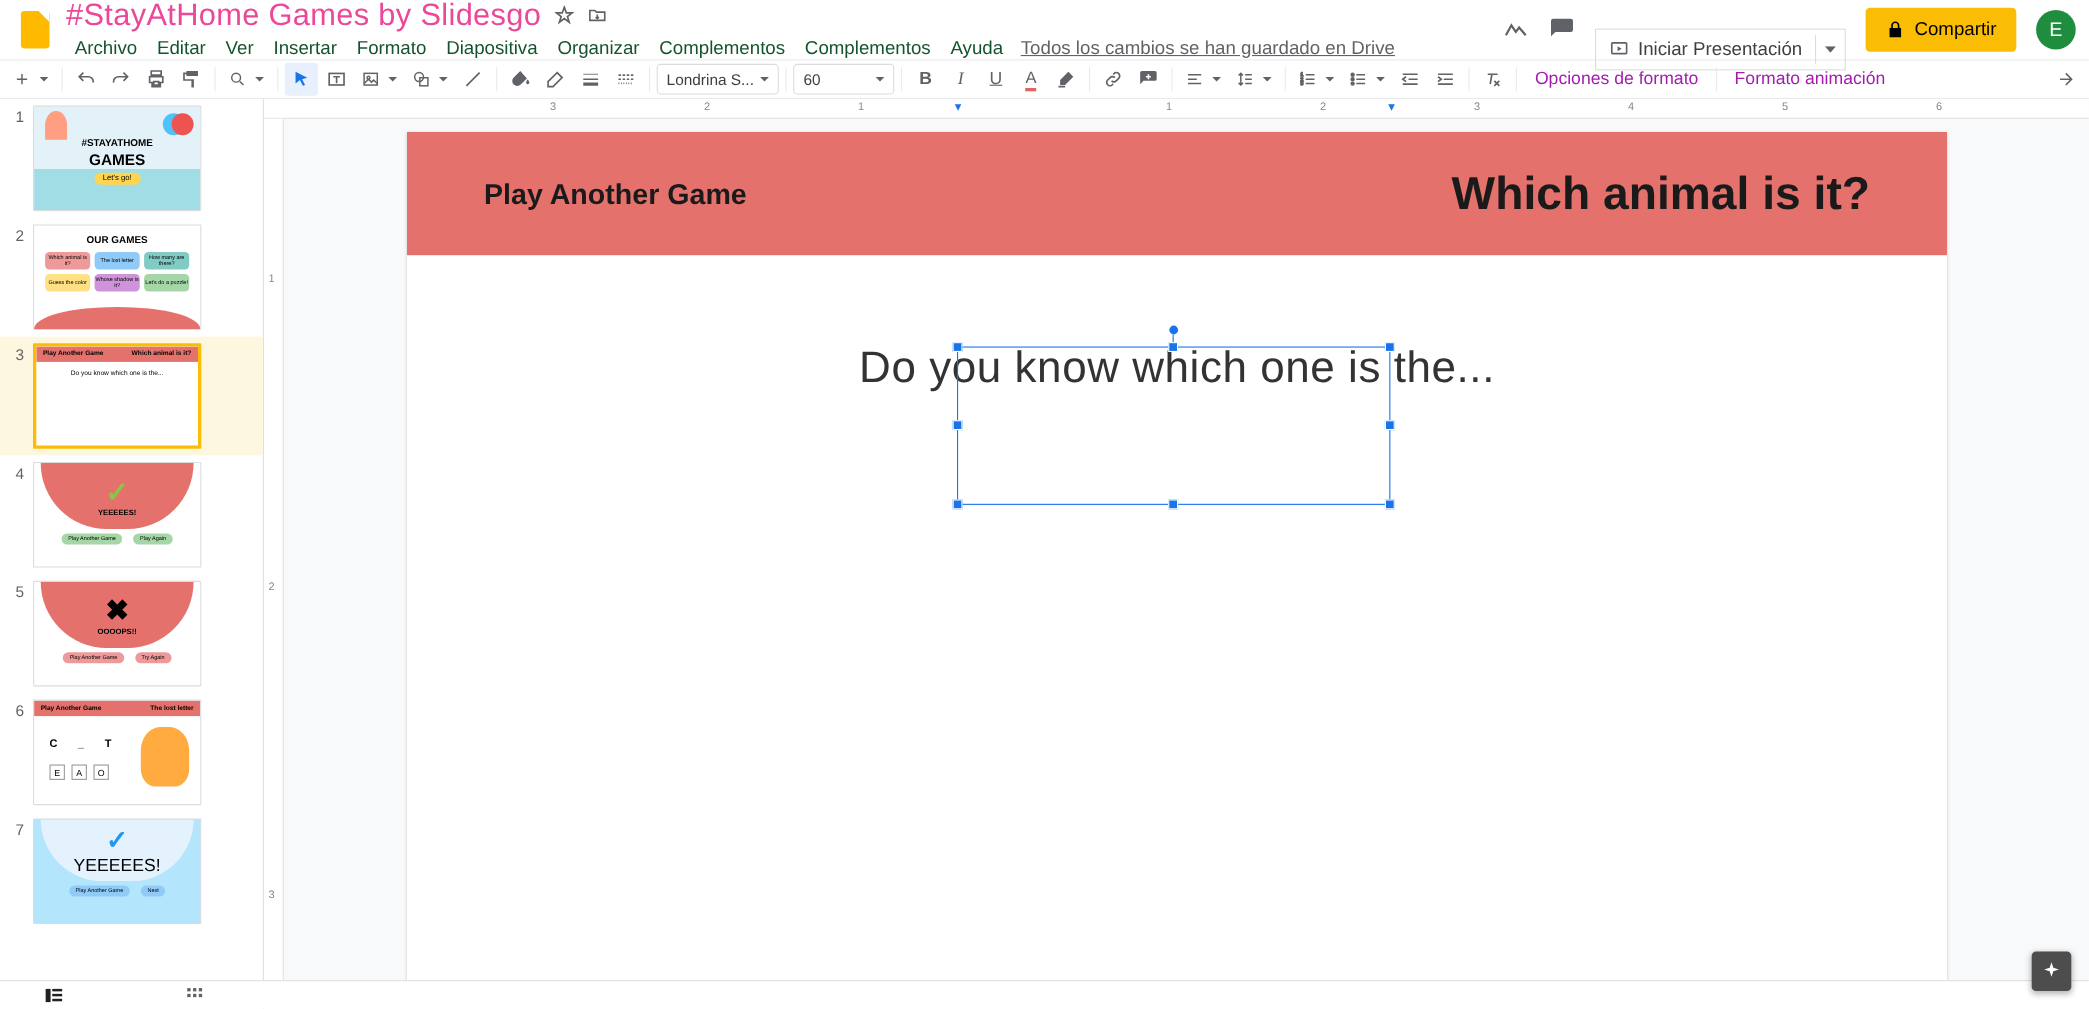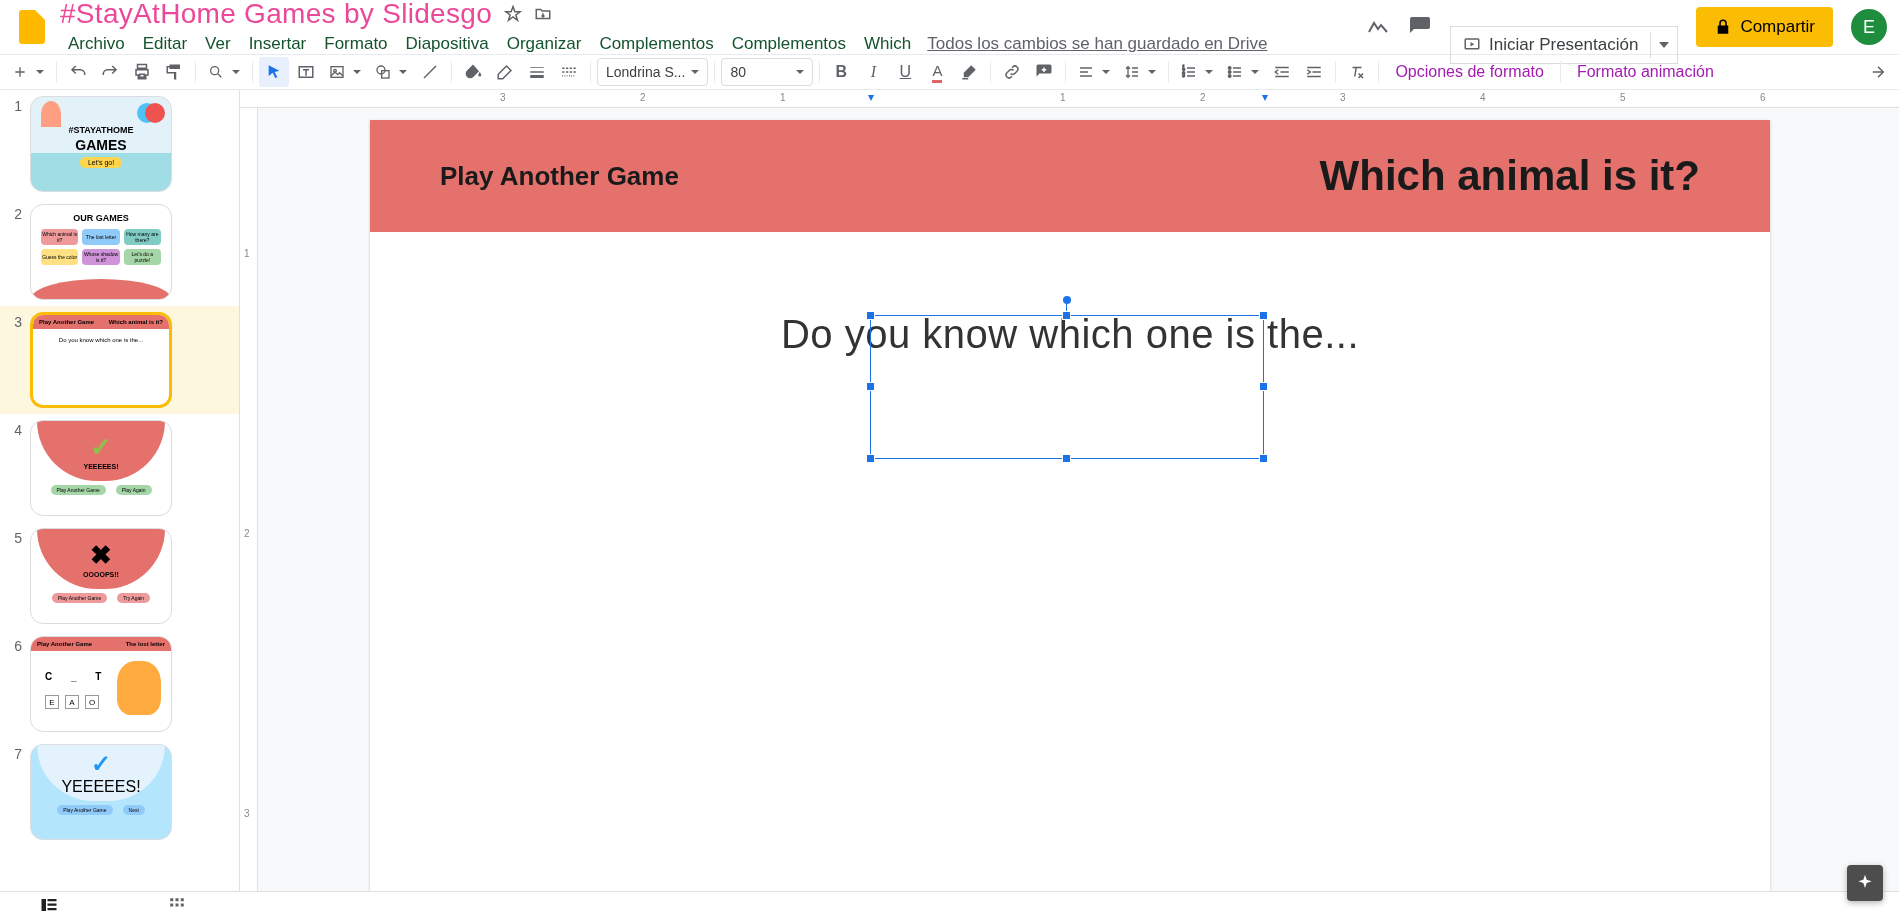--- a/index.html
+++ b/index.html
@@ -38,21 +38,21 @@
 .underline-red { border-bottom: 3px solid #e06666; }
 .paint-format { transform: scaleX(-1); }
 .right-collapse { margin-left: auto; }
 
 
 .slide-panel { position: absolute; left: 0; top: 90px; bottom: 0; width: 240px; border-right: 1px solid #e0e0e0; overflow-y: auto; background:#fff; }
 .slide-panel::-webkit-scrollbar { width: 14px; }
 .slide-panel::-webkit-scrollbar-thumb { background:#dadce0; border-radius:8px; border:3px solid #fff; }
 .slide-row { display: flex; padding: 6px 8px 6px 4px; gap: 8px; }
 .slide-num { font-size: 14px; color: #5f6368; width: 18px; text-align:right; padding-top:2px; }
-.thumb { width: 142px; height: 96px; border: 1px solid #dadce0; border-radius: 13px; background:#fff; position:relative; overflow:hidden; }
+.thumb { width: 153px; height: 96px; border: 1px solid #dadce0; border-radius: 1px; background:#fff; position:relative; overflow:hidden; }
 .thumb.selected { border: 3px solid #fbbc04; }
 .slide-row.selected-row { background: #fef7e0; }
 
 
 .t1 { background: linear-gradient(180deg, #e3f2f9 60%, #a0dde5 60%); }
 .t1 .balloon { position:absolute; top:6px; right:14px; width:20px; height:20px; border-radius:50%; background:#4fc3f7; }
 .t1 .balloon2 { right:6px; background:#ef5350; }
 .t1 .rocket { position:absolute; top:4px; left:10px; width:20px; height:26px; background:#ff9e80; border-radius:50% 50% 0 0; }
 .t1 .title { position:absolute; top:28px; left:0; right:0; text-align:center; font-size:9px; font-weight:bold; }
 .t1 .sub { position:absolute; top:40px; left:0; right:0; text-align:center; font-size:14px; font-weight:900; }
@@ -138,21 +138,21 @@
     <div class="menubar">
       <span class="menu-item">Archivo</span>
       <span class="menu-item">Editar</span>
       <span class="menu-item">Ver</span>
       <span class="menu-item">Insertar</span>
       <span class="menu-item">Formato</span>
       <span class="menu-item">Diapositiva</span>
       <span class="menu-item">Organizar</span>
       <span class="menu-item">Complementos</span>
       <span class="menu-item">Complementos</span>
-      <span class="menu-item">Which</span>
+      <span class="menu-item">Ayuda</span>
       <span class="save-status">Todos los cambios se han guardado en Drive</span>
     </div>
   </div>
   <div class="header-right">
     <span>
         <svg class="hdr-icon" viewBox="0 0 24 24" fill="none" stroke="#5f6368" stroke-width="2">
           <path d="M3 17l5-9 4 6 3-4 6 7"></path>
         </svg>
       </span>
     <span>
@@ -271,21 +271,21 @@
         <path d="M3 7h18M3 12h18" stroke-dasharray="3 2"></path>
         <path d="M3 17h18" stroke-dasharray="1 2"></path>
       </svg>
     </div>
   <div class="tool-sep"></div>
   <div class="font-select">
       <span>Londrina S...</span>
     </div>
   <div class="tool-sep"></div>
   <div class="font-select size-select">
-      <span>80</span>
+      <span>60</span>
     </div>
   <div class="tool-sep"></div>
   <div class="tool-btn">
       <b style="font-size:16px;">B</b>
     </div>
   <div class="tool-btn">
       <i style="font-size:16px;font-family:serif;">I</i>
     </div>
   <div class="tool-btn">
       <u style="font-size:16px;">U</u>

